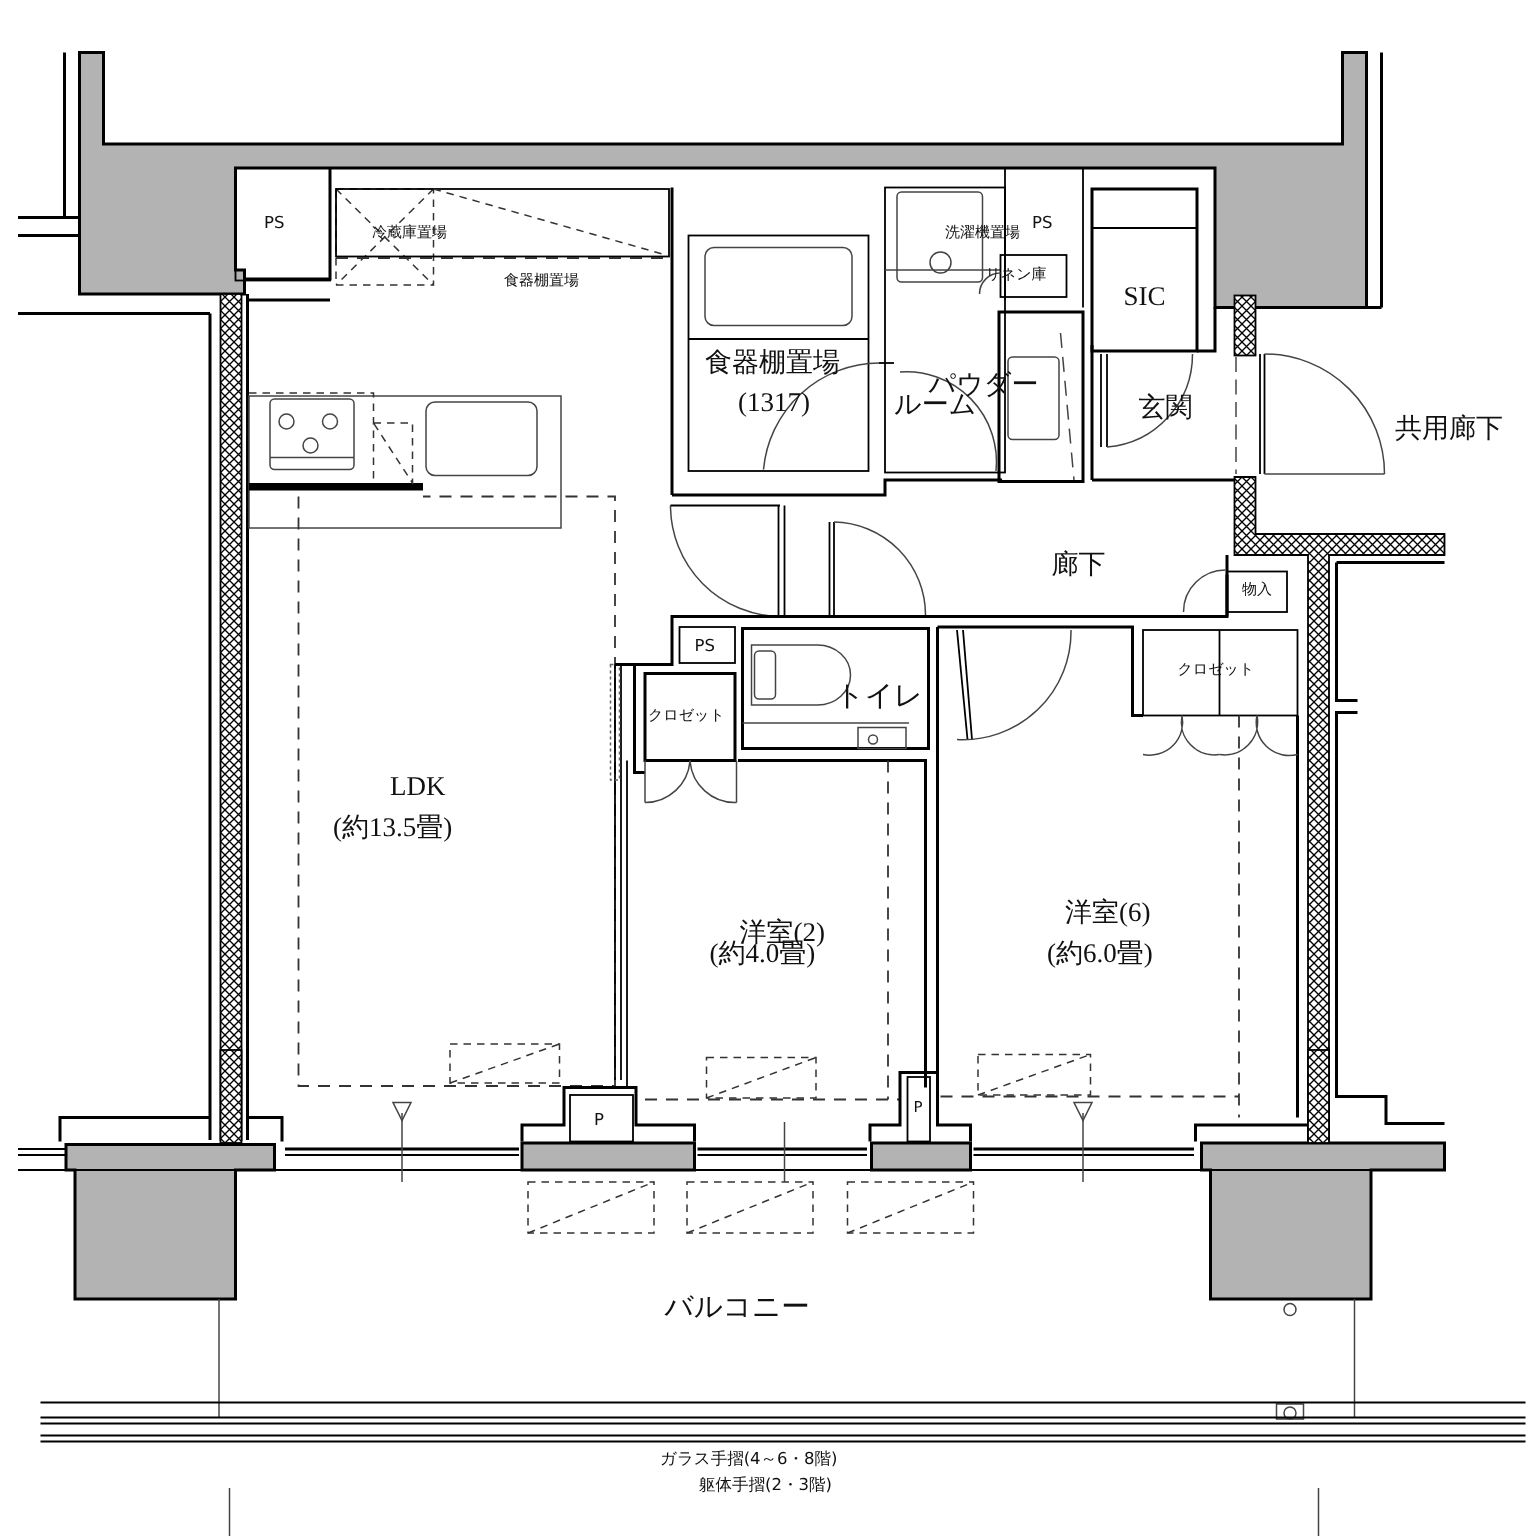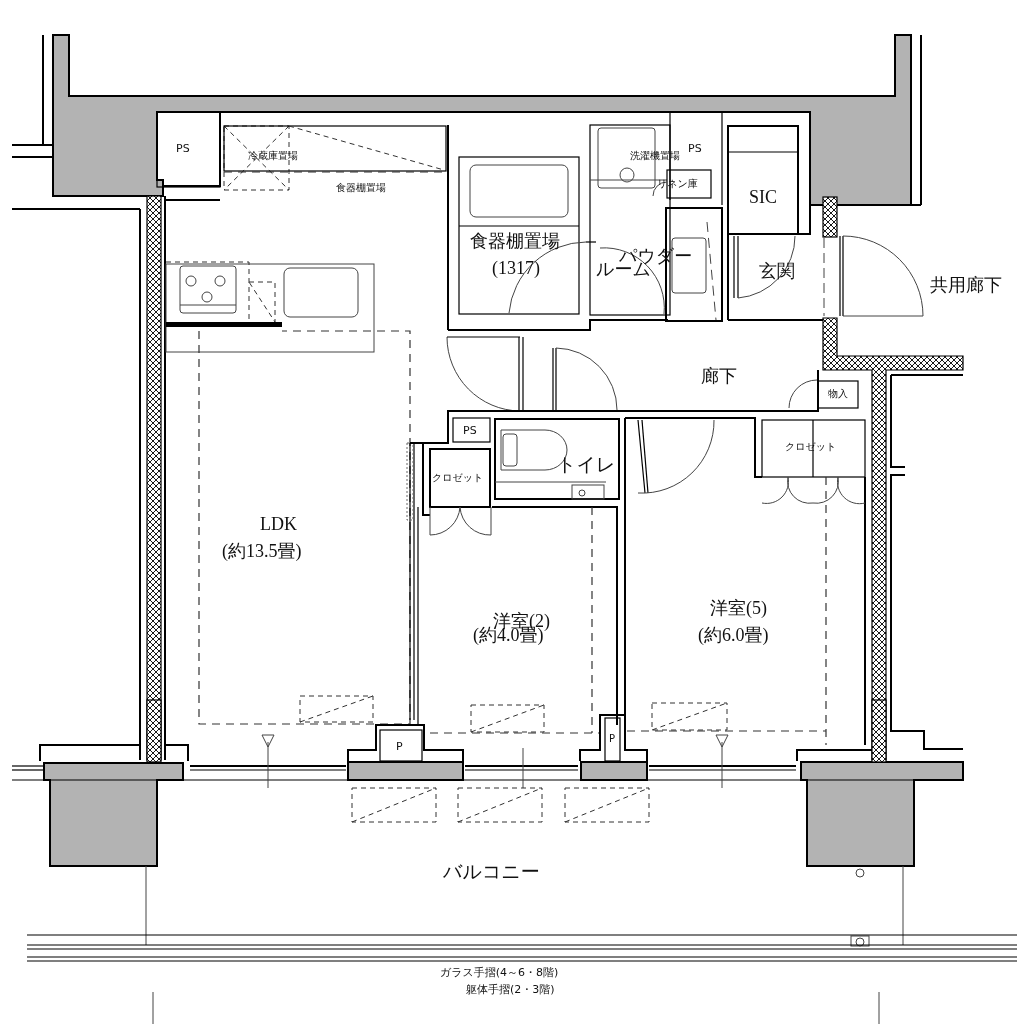--- a/index.html
+++ b/index.html
@@ -247,19 +247,19 @@
 <div class="lbl mid" style="left:656px;top:365px;margin-left:45px;">廊下</div>
 <div class="lbl xs" style="left:828px;top:388px;">物入</div>
 <div class="lbl sm" style="left:463px;top:424px;">PS</div>
 <div class="lbl big" style="left:557px;top:453px;">トイレ</div>
 <div class="lbl xs" style="left:432px;top:472px;">クロゼット</div>
 <div class="lbl xs" style="left:785px;top:441px;">クロゼット</div>
 <div class="lbl mid" style="left:260px;top:513px;">LDK</div>
 <div class="lbl mid" style="left:222px;top:540px;">(約13.5畳)</div>
 <div class="lbl mid" style="left:493px;top:597px;margin-top:13px;">洋室(2)</div>
 <div class="lbl mid" style="left:473px;top:624px;">(約4.0畳)</div>
-<div class="lbl mid" style="left:710px;top:597px;">洋室(5)</div>
+<div class="lbl mid" style="left:710px;top:597px;">洋室(6)</div>
 <div class="lbl mid" style="left:698px;top:624px;">(約6.0畳)</div>
 <div class="lbl sm" style="left:396px;top:740px;">P</div>
 <div class="lbl xs" style="left:609px;top:733px;">P</div>
 <div class="lbl big" style="left:443px;top:860px;">バルコニー</div>
 <div class="lbl sm" style="left:440px;top:966px;">ガラス手摺(4～6・8階)</div>
 <div class="lbl sm" style="left:466px;top:983px;">躯体手摺(2・3階)</div>
 
 </body></html>

